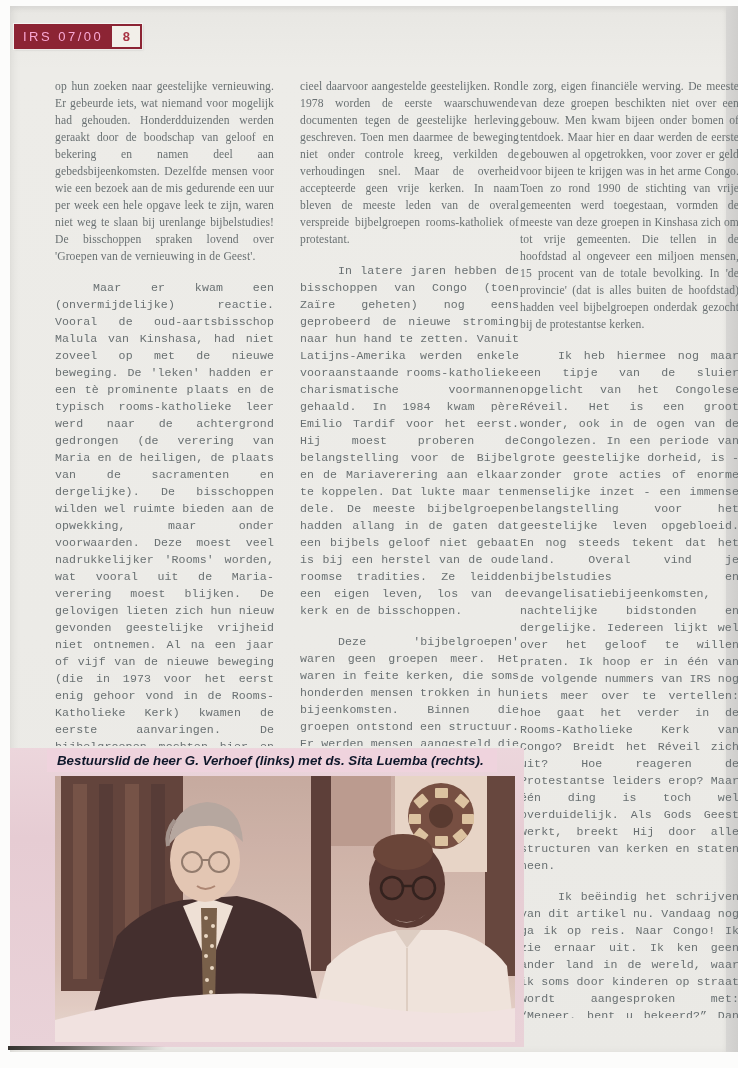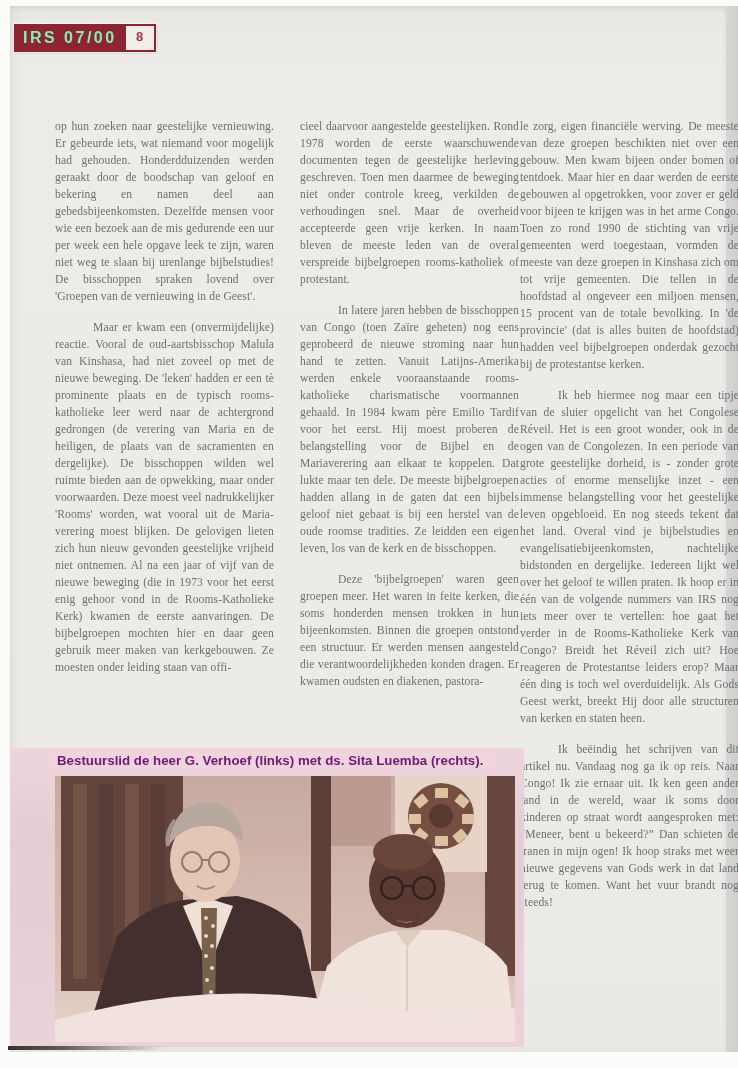--- a/index.html
+++ b/index.html
@@ -18,48 +18,47 @@
     position:absolute; left:726px; top:6px; width:12px; height:1046px;
     background:linear-gradient(90deg,#d7d6d4,#cfcecc);
   }
   
   .badge {
     position:absolute; left:14px; top:24px; display:inline-flex; align-items:stretch;
     border:2px solid #8c2434; background:#8c2434;
     box-shadow:0 0 0 1px rgba(255,255,255,0.55), 1px 1px 2px rgba(0,0,0,0.15);
   }
   .badge-label {
-    color:#86efac; font-family:"Liberation Sans",sans-serif; font-weight:bold;
-    font-size:16px; letter-spacing:2.5px; padding:3px 9px 3px 7px; white-space:nowrap;
+    color:#f9a8d4; font-family:"Liberation Sans",sans-serif; font-weight:normal;
+    font-size:13px; letter-spacing:2.5px; padding:3px 9px 3px 7px; white-space:nowrap;
   }
   .badge-num {
     background:#f2efe9; color:#a83343; font-family:"Liberation Sans",sans-serif;
     font-weight:bold; font-size:13px; min-width:24px; text-align:center; padding:3px 2px;
   }
   
   .col {
     position:absolute; top:78px; width:219px; overflow:hidden;
     color:#697072; font-size:11.6px; line-height:17px; letter-spacing:0.1px;
     text-align:justify;
-    margin-top:40px;
   }
   .col-1 { left:55px;  height:668px; }
   .col-2 { left:300px; height:668px; }
   .col-3 { left:520px; height:940px; }
   .para { margin:0 0 14px 0; }
-  .para.indent { text-indent:38px; }
+  .para.indent { text-indent:38px;font-family:Liberation Mono, monospace; }
   
   .photo-mat {
     position:absolute; left:10px; top:748px; width:514px; height:299px;
     background:linear-gradient(180deg,#ecd6dc 0%,#e6ccd3 30%,#e9d2d8 100%);
   }
   .caption-bar {
     position:absolute; left:47px; top:749px; width:450px; height:23px;
-    background:#efd3dd; color:#701a75;
-    font-family:"Liberation Sans",sans-serif; font-weight:bold;
+    background:#efd3dd; color:#0f172a;
+    font-family:"Liberation Sans",sans-serif; font-style:italic; font-weight:bold;
     font-size:13.3px; line-height:23px; padding-left:10px; box-sizing:border-box;
     white-space:nowrap; overflow:hidden;
   }
   .photo-frame {
     position:absolute; left:55px; top:776px; width:460px; height:266px;
     overflow:hidden; background:#d9c4b8;
   }
   .photo-frame svg { display:block; }
   
   .scan-line {

